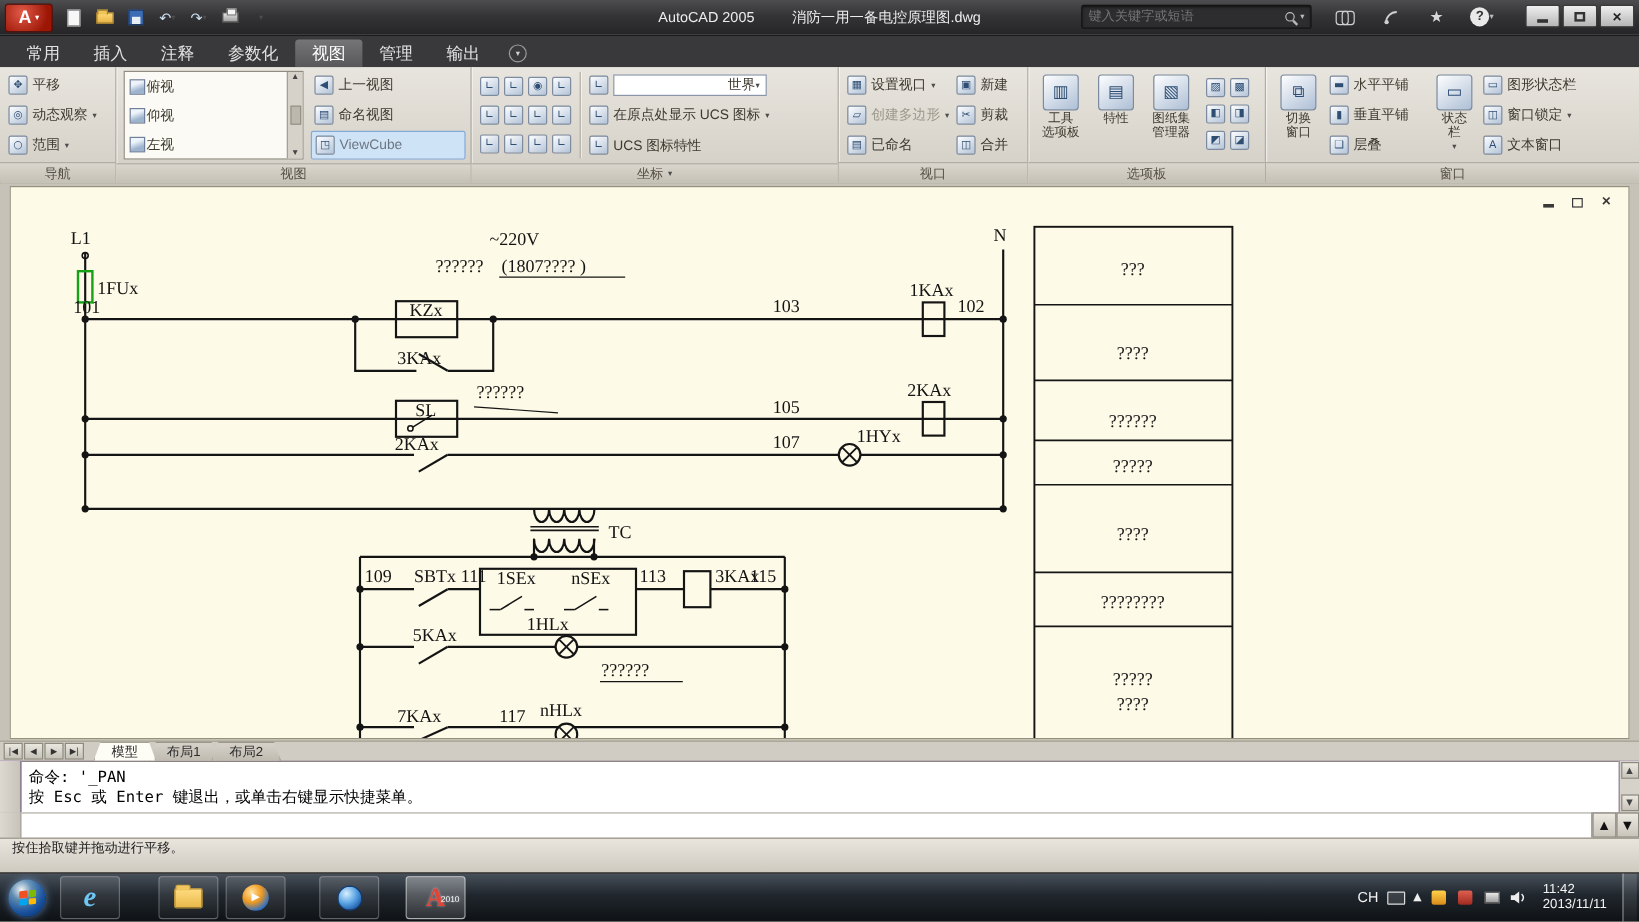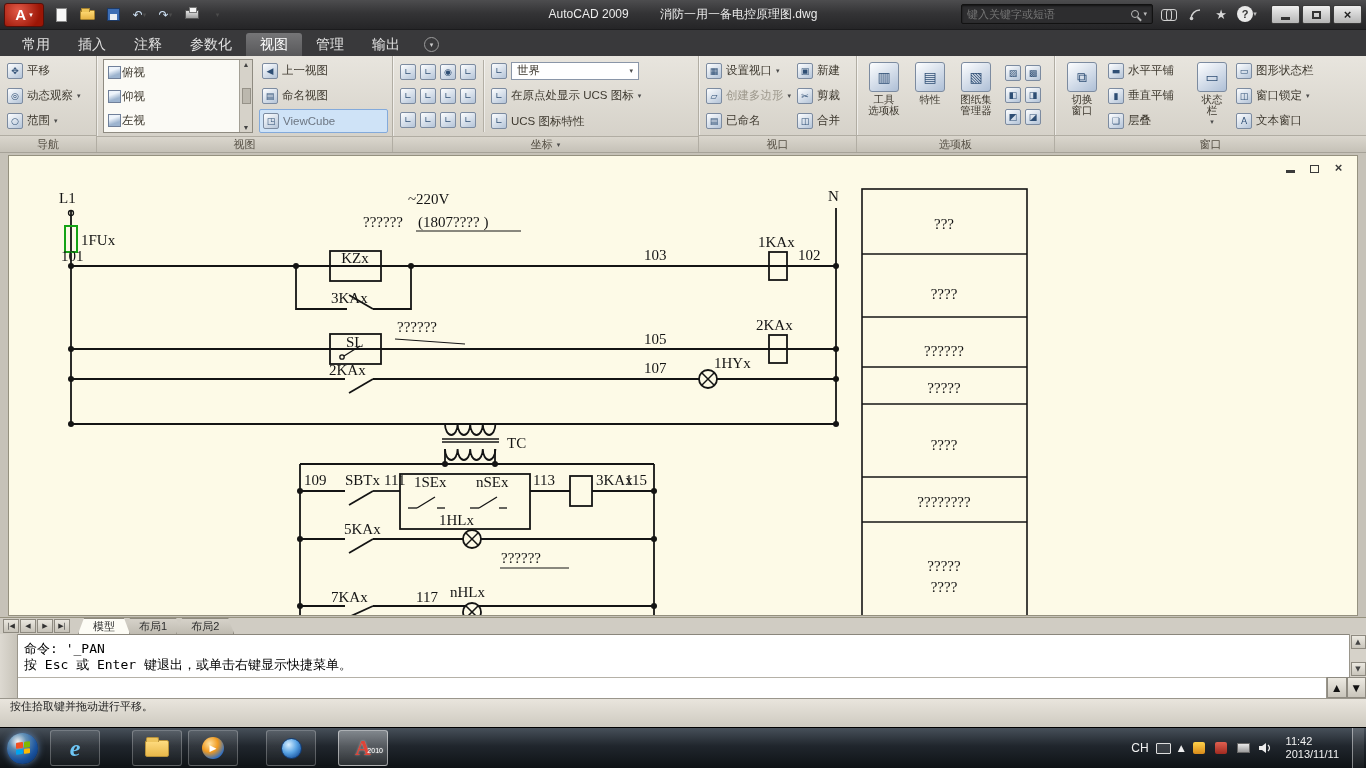--- a/index.html
+++ b/index.html
@@ -15,21 +15,21 @@
 .i-new{width:11px;height:14px;background:#f7f7f7;border:1px solid #8a8a8a}
 .i-folder{width:15px;height:10px;background:linear-gradient(#ffda75,#e7b445);border:1px solid #a5812f;border-radius:1px;position:relative}
 .i-folder::before{content:"";position:absolute;top:-3px;left:0;width:7px;height:3px;background:#efc558;border:1px solid #a5812f;border-bottom:none}
 .i-save{width:13px;height:13px;background:#3c6db4;border:1px solid #1d3a66;position:relative}
 .i-save::before{content:"";position:absolute;left:2px;top:5px;width:7px;height:6px;background:#e9eef5}
 .i-print{width:14px;height:9px;background:linear-gradient(#e3e3e3,#9e9e9e);border:1px solid #555;position:relative}
 .i-print::before{content:"";position:absolute;left:3px;top:-4px;width:6px;height:4px;background:#f5f5f5;border:1px solid #777}
 .glyph{font-family:"DejaVu Sans",sans-serif}
 .title-center{position:absolute;left:0;right:0;text-align:center;font-size:12px;color:#ececec;pointer-events:none}
 .title-center .doc{margin-left:28px}
-.title-right{position:absolute;right:4px;top:4px;display:flex;align-items:flex-end;gap:6px}
+.title-right{position:absolute;right:4px;top:4px;display:flex;align-items:flex-start;gap:18px}
 .searchbox{width:192px;height:20px;background:#2d2d2f;border:1px solid #121212;box-shadow:inset 0 1px 2px rgba(0,0,0,.6);border-radius:2px;display:flex;align-items:center;padding:0 5px;gap:4px}
 .searchbox input{flex:1;background:transparent;border:none;outline:none;color:#c9c9c9;font-size:11px;font-family:inherit}
 .mag{width:8px;height:8px;border:1.5px solid #b9b9b9;border-radius:50%;position:relative;flex:0 0 8px}
 .mag::after{content:"";position:absolute;width:5px;height:1.5px;background:#b9b9b9;transform:rotate(45deg);right:-4px;bottom:-2px}
 .tb-ic{width:20px;height:20px;display:flex;align-items:center;justify-content:center;color:#d6d6d6}
 .binoc{position:relative;width:16px;height:11px}
 .binoc::before,.binoc::after{content:"";position:absolute;top:0;width:9px;height:10px;border:1.5px solid #cfcfcf;border-radius:3px}
 .binoc::before{left:0}.binoc::after{right:0}
 .helpq{width:16px;height:16px;border-radius:50%;background:#e9e9e9;color:#333;font-weight:bold;font-size:11px;display:flex;align-items:center;justify-content:center}
 .winbtns{display:flex;gap:2px;margin-left:8px}
@@ -57,21 +57,21 @@
 .grayed{color:#9d988c}
 .vsep{width:1px;background:#b3afa5;box-shadow:1px 0 0 rgba(255,255,255,.5);margin:2px 4px}
 .vlist{width:150px;background:#fbfaf5;border:1px solid #8f8b81;display:flex;margin:1px 2px}
 .vitems{flex:1;display:flex;flex-direction:column}
 .vitem{height:24px;display:flex;align-items:center;gap:1px;padding-left:4px;font-size:11.5px;color:#3e392f}
 .cube{width:13px;height:13px;background:linear-gradient(160deg,#eef4fb 30%,#9db4cf 70%);border:1px solid #70809a;flex:0 0 13px}
 .vscroll{width:13px;background:#d6d2c9;border-left:1px solid #a39f95;display:flex;flex-direction:column;align-items:center;justify-content:space-between;padding:1px 0;font-size:7px;color:#444}
 .vthumb{width:9px;height:16px;background:#bcb8ae;border:1px solid #969288}
 .viewcube-row{background:#cfe3f7;border:1px solid #83aadb;border-radius:2px;color:#6d7682}
 .ucs-grid{display:grid;grid-template-columns:repeat(4,20px);grid-auto-rows:24px;align-items:center;justify-items:center;padding:2px 1px}
-.combo{background:#fff;border:1px solid #8a96a8;height:18px;display:flex;align-items:center;justify-content:space-between;padding:0 5px;flex:1;max-width:128px}
+.combo{background:#fff;border:1px solid #8a96a8;height:18px;display:flex;align-items:center;justify-content:flex-end;padding:0 5px;flex:1;max-width:128px}
 .grid6{display:grid;grid-template-columns:repeat(2,20px);grid-auto-rows:22px;align-items:center;justify-items:center;margin-left:4px;padding-top:4px}
 
 
 .drawwrap{height:464px;flex:0 0 464px;background:#c6c2b8;position:relative}
 .canvas{position:absolute;left:8px;top:2px;width:1350px;height:461px;background:#FDFAE7;border:1px solid #95917f}
 .canvas svg{position:absolute;left:0;top:0}
 .doc-controls{position:absolute;top:8px;right:20px;display:flex;gap:9px;z-index:3}
 .doc-btn{width:15px;height:13px;display:flex;align-items:flex-end;justify-content:center;color:#3a3a3a}
 .restore-g{width:9px;height:8px;border:1.5px solid #3a3a3a;position:relative;margin-bottom:1px}
 .min-g{width:9px;height:3px;background:#3a3a3a;margin-bottom:1px}
@@ -150,21 +150,21 @@
           <span class="caret">▾</span>
         </span>
       <span class="qat-btn">
           <span class="i-print"></span>
         </span>
       <span class="qat-btn">
           <span class="caret">▾</span>
         </span>
     </div>
     <div class="title-center">
-      <span>AutoCAD 2009</span>
+      <span>AutoCAD 2005</span>
       <span class="doc">消防一用一备电控原理图.dwg</span>
     </div>
     <div class="title-right">
       <div class="searchbox">
         <input placeholder="键入关键字或短语" style="">
         <span class="mag"></span>
         <span class="caret" style="color:#bbb">▾</span>
       </div>
       <span class="tb-ic">
           <span class="binoc"></span>

